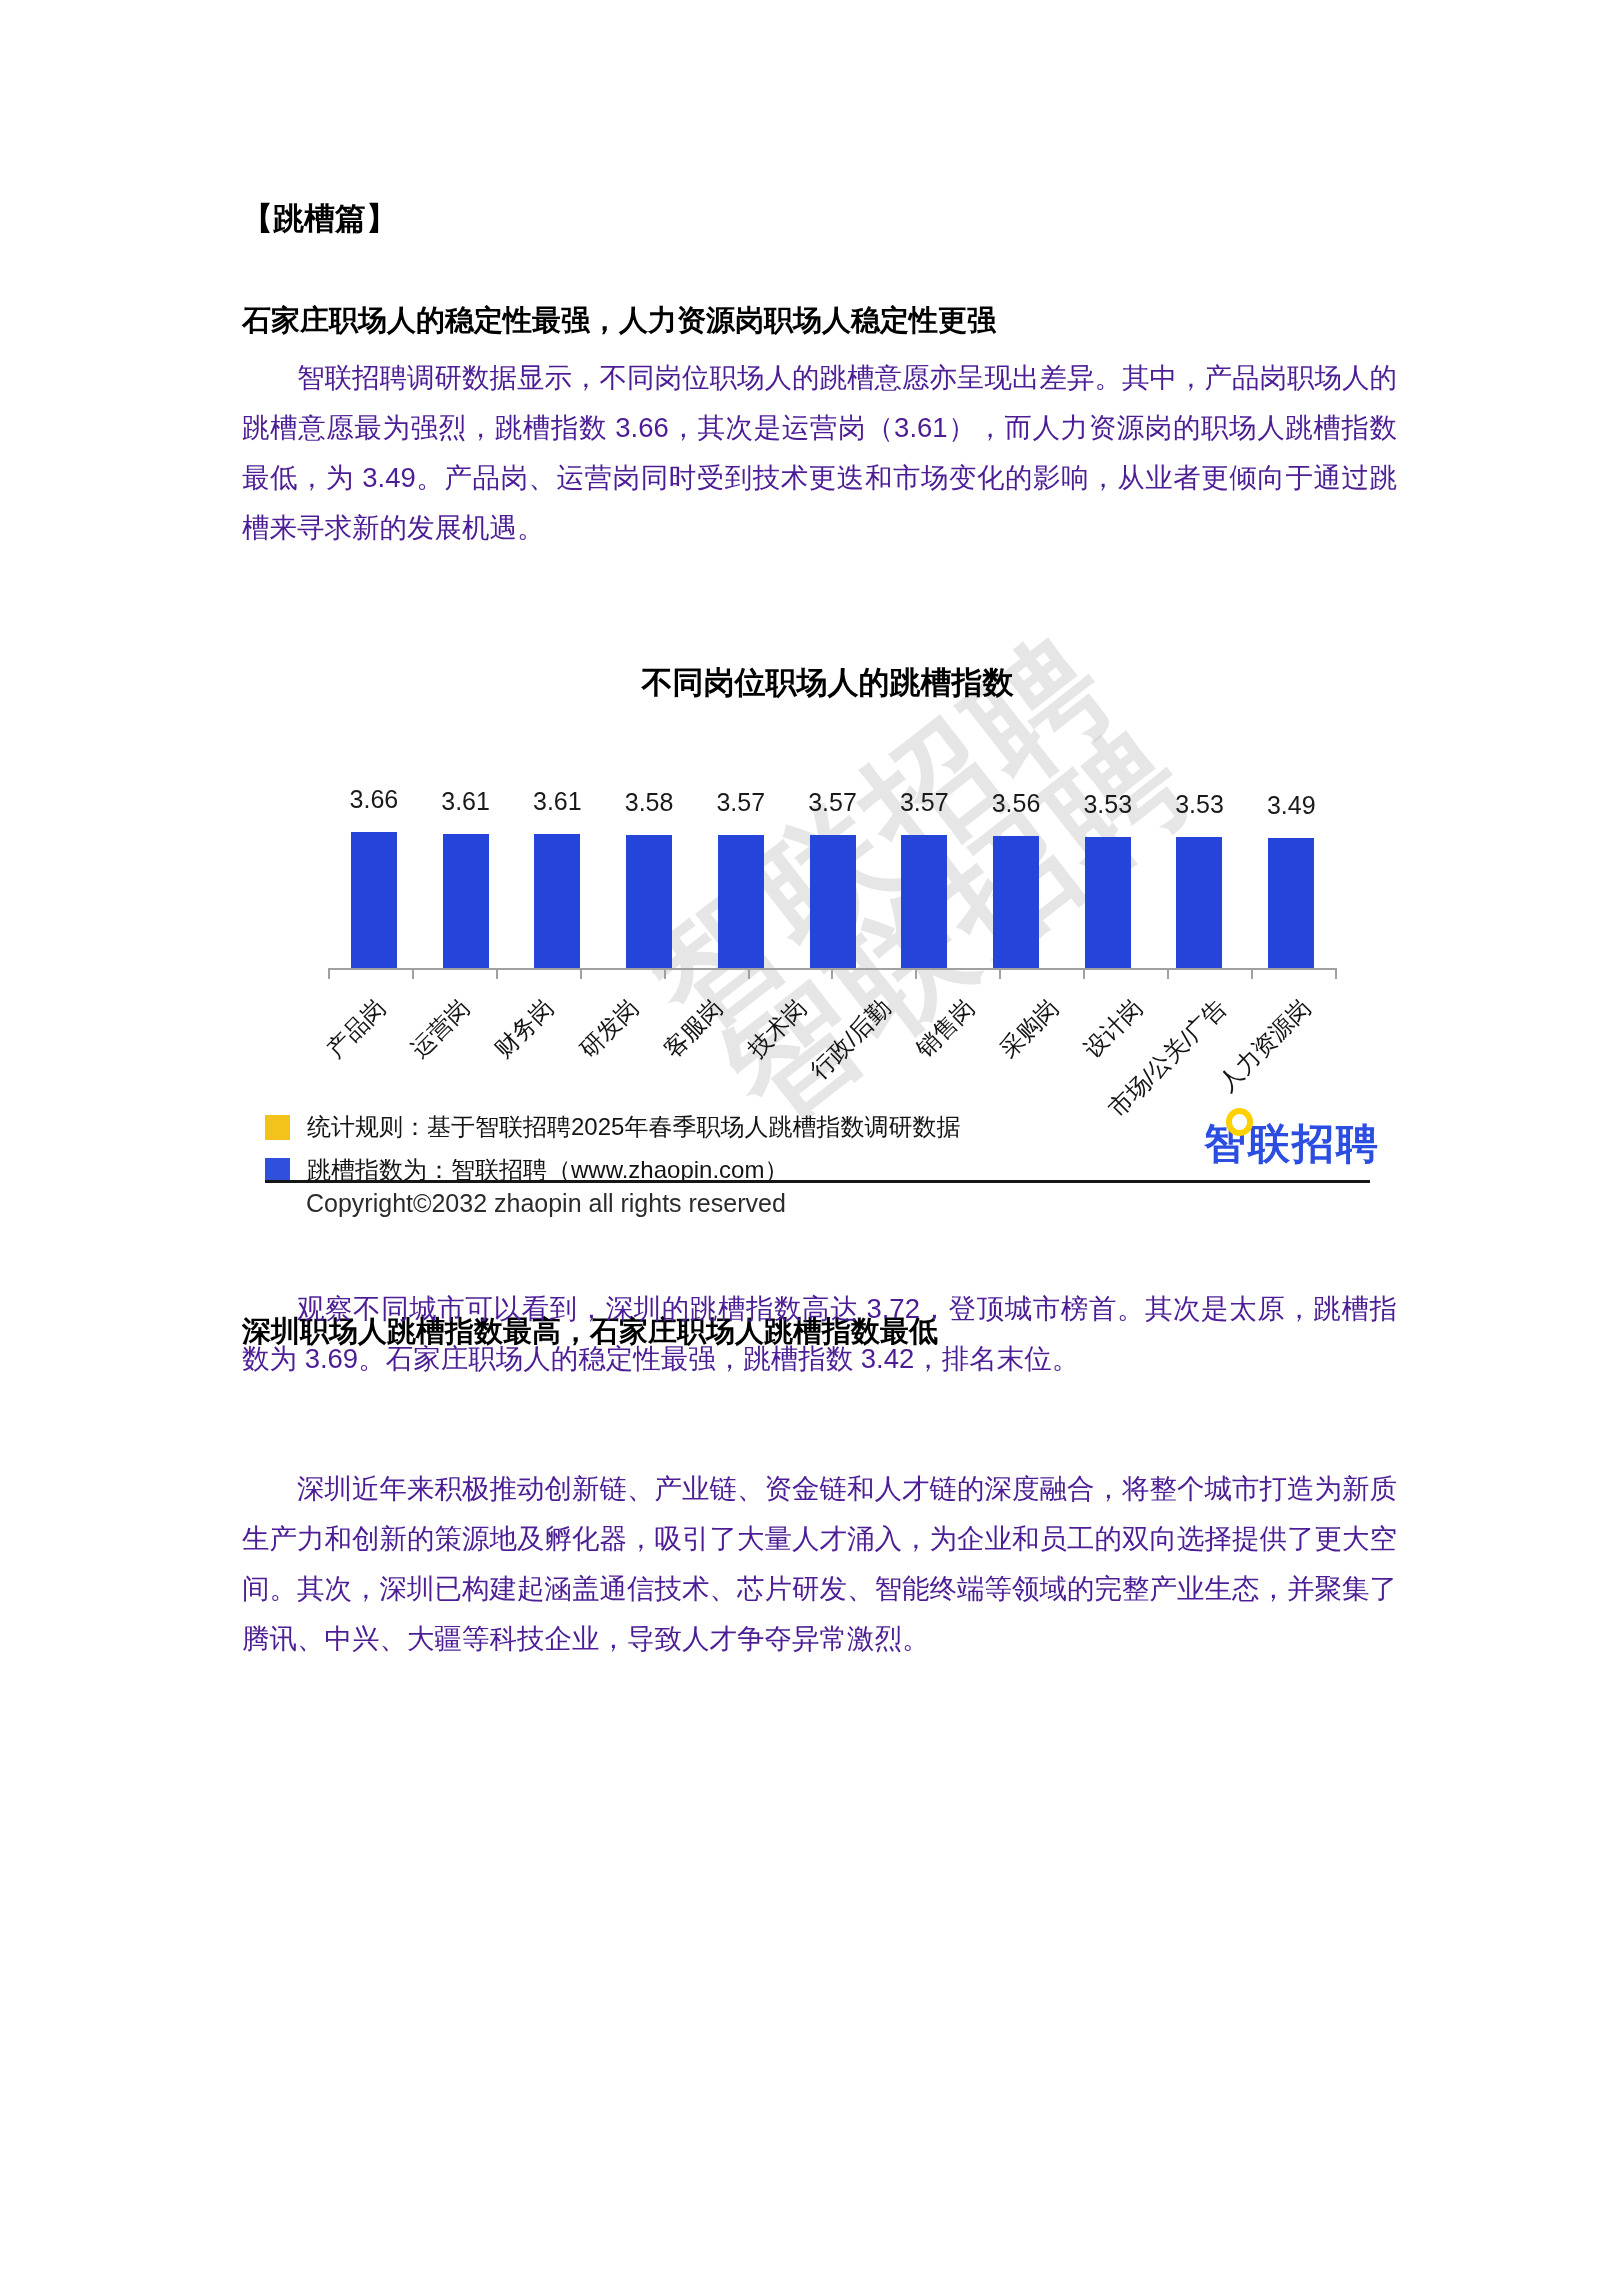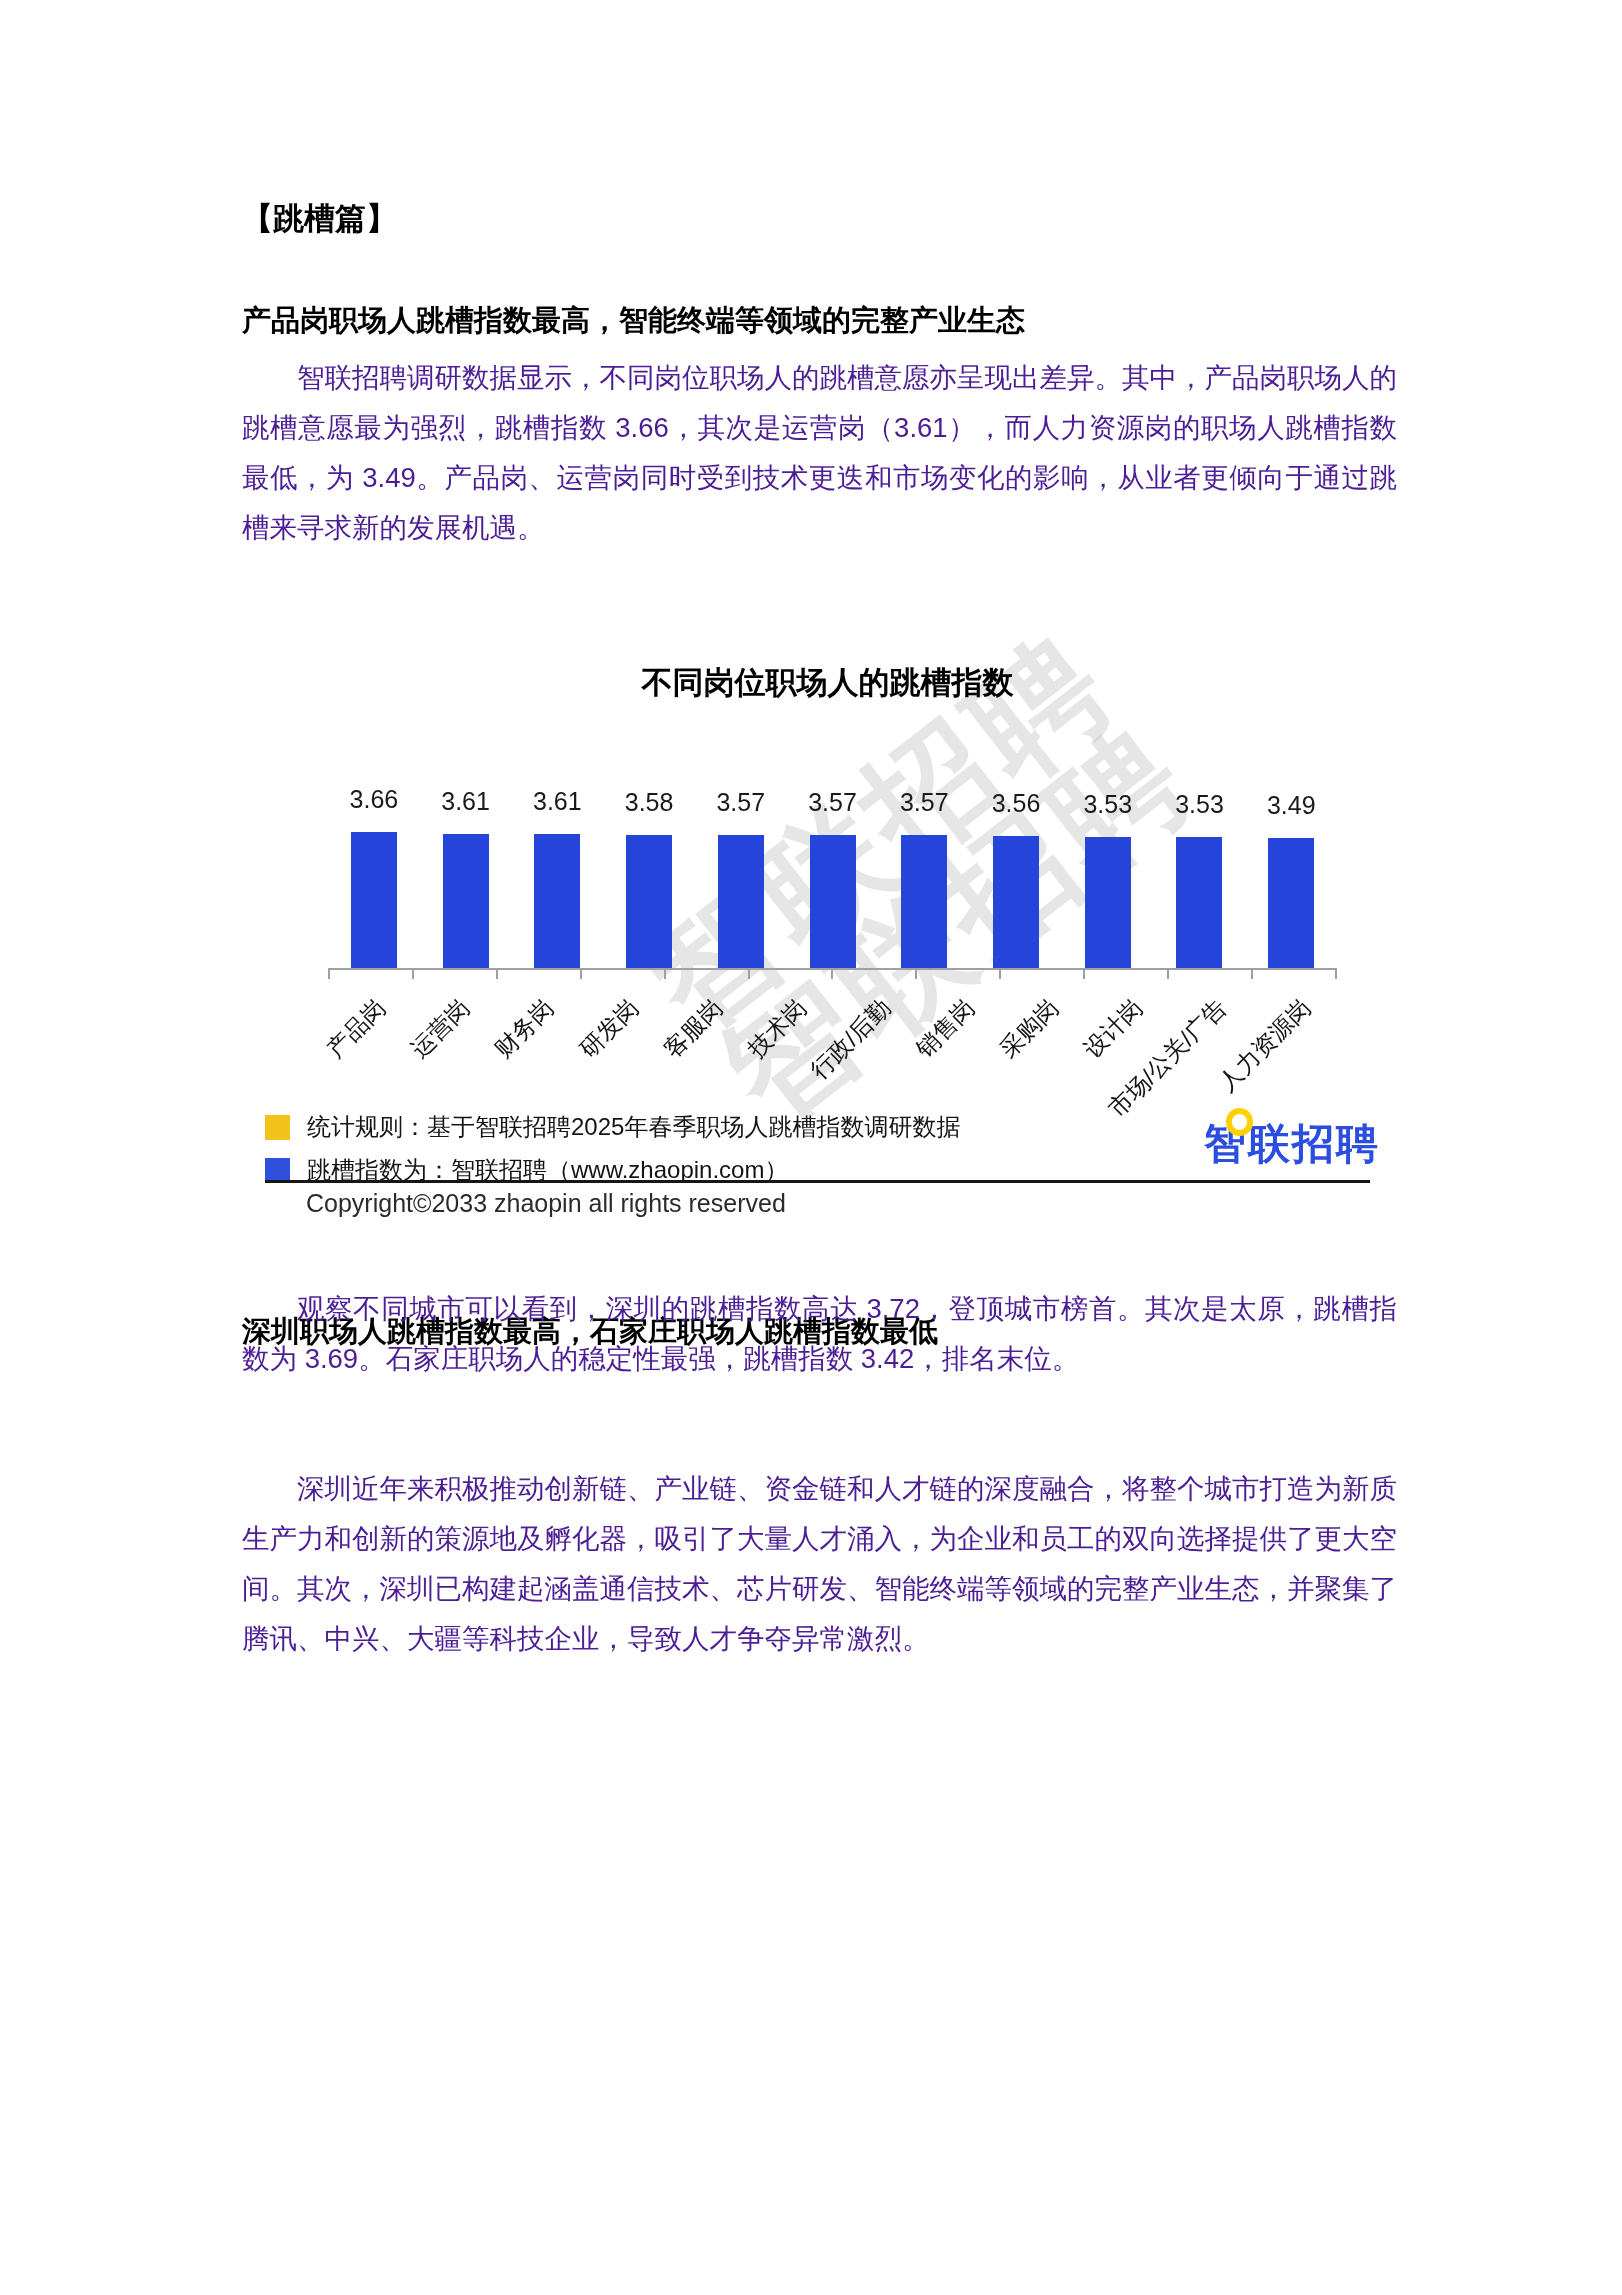--- a/index.html
+++ b/index.html
@@ -49,21 +49,21 @@
   .divider{position:absolute;left:265px;top:1180px;width:1105px;height:3.3px;background:#161616;z-index:1;}
   .copyright{position:absolute;left:306px;top:1189px;font-size:25px;color:#2b2b2b;z-index:1;}
 </style>
 </head>
 <body>
 
 <div class="page">
 
   <div class="sec-tag">【跳槽篇】</div>
 
-  <div class="h-bold h1">产品岗职场人跳槽指数最高，智能终端等领域的完整产业生态</div>
+  <div class="h-bold h1">石家庄职场人的稳定性最强，人力资源岗职场人稳定性更强</div>
   <div class="para p1">智联招聘调研数据显示，不同岗位职场人的跳槽意愿亦呈现出差异。其中，产品岗职场人的跳槽意愿最为强烈，跳槽指数 3.66，其次是运营岗（3.61），而人力资源岗的职场人跳槽指数最低，为 3.49。产品岗、运营岗同时受到技术更迭和市场变化的影响，从业者更倾向于通过跳槽来寻求新的发展机遇。</div>
 
   <div class="wm wm1">智联招聘</div>
   <div class="wm wm2">智联招聘</div>
 
   <div class="chart-title">不同岗位职场人的跳槽指数</div>
 
   <div class="plot">
     <div class="bars">
         <div class="col">
@@ -176,20 +176,20 @@
       <span class="legend-text">跳槽指数为：智联招聘（www.zhaopin.com）</span>
     </div>
   </div>
 
   <div class="logo">
     <span class="logo-ring"></span>
     <span>智联招聘</span>
   </div>
 
   <div class="divider"></div>
-  <div class="copyright">Copyright©2033 zhaopin all rights reserved</div>
+  <div class="copyright">Copyright©2032 zhaopin all rights reserved</div>
 
   <div class="h-bold h2">深圳职场人跳槽指数最高，石家庄职场人跳槽指数最低</div>
   <div class="para p2">观察不同城市可以看到，深圳的跳槽指数高达 3.72，登顶城市榜首。其次是太原，跳槽指数为 3.69。石家庄职场人的稳定性最强，跳槽指数 3.42，排名末位。</div>
   <div class="para p3">深圳近年来积极推动创新链、产业链、资金链和人才链的深度融合，将整个城市打造为新质生产力和创新的策源地及孵化器，吸引了大量人才涌入，为企业和员工的双向选择提供了更大空间。其次，深圳已构建起涵盖通信技术、芯片研发、智能终端等领域的完整产业生态，并聚集了腾讯、中兴、大疆等科技企业，导致人才争夺异常激烈。</div>
 
 </div>
 
 
 </body></html>

